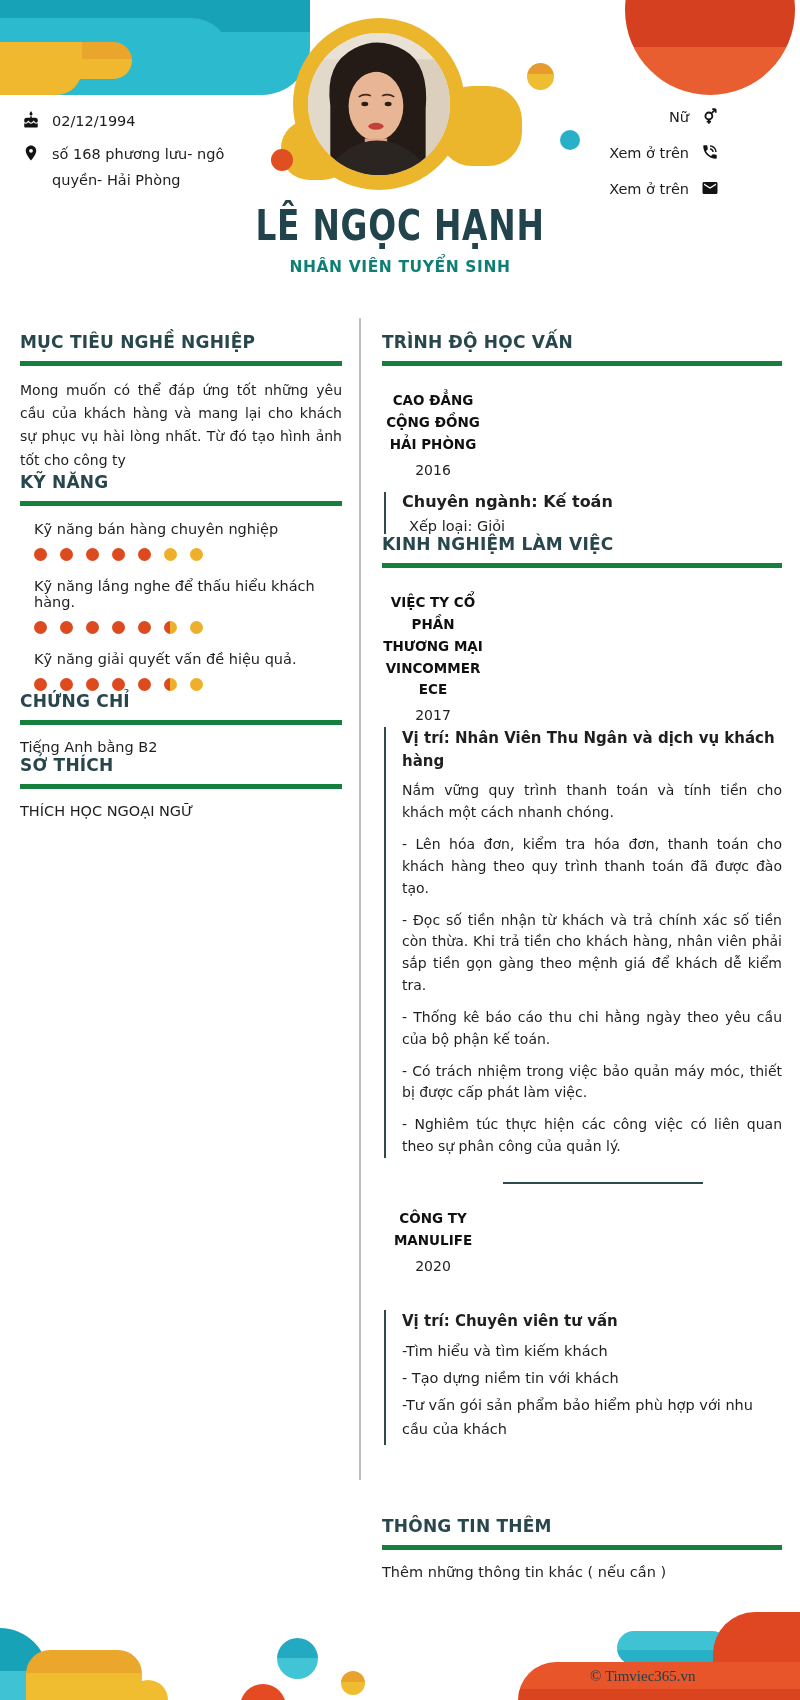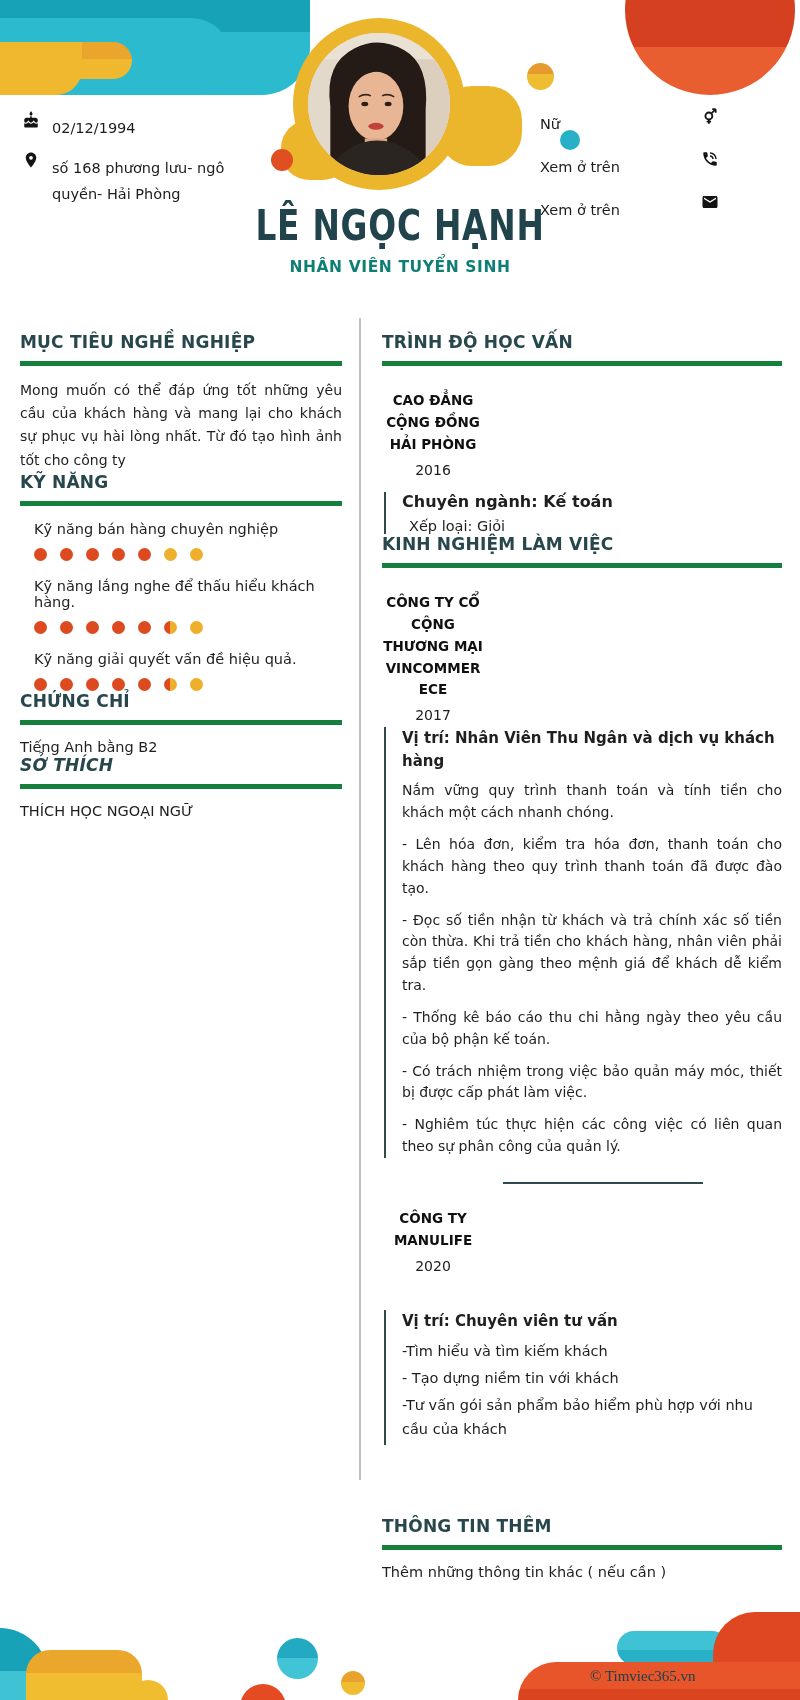--- a/index.html
+++ b/index.html
@@ -22,38 +22,38 @@
   .d-teal-dot{left:560px;top:130px;width:20px;height:20px;border-radius:50%;background:#28b0c9;}
   .d-red-top{left:625px;top:-75px;width:170px;height:170px;border-radius:50%;
              background:linear-gradient(#d54120 0 72%,#e85e31 72%);}
   .d-orange-dot{left:271px;top:149px;width:22px;height:22px;border-radius:50%;background:#e04f22;}
   
   .contact-left{left:22px;top:108px;width:262px;}
   .contact-right{left:540px;top:104px;width:180px;}
   .crow{display:flex;align-items:flex-start;margin-bottom:7px;font-size:14.5px;line-height:1.8;color:#1d1d1d;}
   .crow .cicon{width:19px;height:19px;flex:0 0 19px;margin-top:3px;}
   .contact-left .cicon{margin-right:11px;}
-  .contact-right .crow{justify-content:space-between;margin-bottom:10px;}
+  .contact-right .crow{justify-content:flex-end;margin-bottom:10px;}
   .contact-right .cicon{margin-left:12px;}
   .cicon svg{width:18px;height:18px;display:block;}
-  .ctext{max-width:218px;margin-top:7px;}
+  .ctext{max-width:218px;}
   
   .name{left:0;right:0;top:201px;text-align:center;font-size:42px;font-weight:bold;
         color:#21434b;letter-spacing:1px;transform:scaleX(.78);}
   .job-title-top{left:0;right:0;top:258px;text-align:center;font-size:15.5px;font-weight:bold;
         color:#0f7e74;letter-spacing:.6px;}
   
   .col-div{left:359px;top:318px;width:1.5px;height:1162px;background:#bfbfbf;}
   .left-col{left:20px;top:332px;width:322px;}
   .right-col{left:382px;top:332px;width:400px;}
   h2.sec{font-size:17px;font-weight:bold;color:#28474c;margin:0;padding-bottom:9px;
          border-bottom:5px solid #15803d;letter-spacing:.2px;}
   .plain{margin-top:14px;font-size:14.5px;color:#1f1f1f;}
   .obj-text{margin-top:13px;font-size:14px;line-height:1.66;text-align:justify;}
-  .mt-skills{margin-top:38px;} .mt-cert{margin-top:40px;} .mt-hobby{margin-top:36px;font-style:italic;} .mt-exp{margin-top:62px;}
+  .mt-skills{margin-top:38px;} .mt-cert{margin-top:40px;} .mt-hobby{margin-top:36px;} .mt-exp{margin-top:62px;}
   .skill{margin-top:17px;padding-left:14px;}
   .skill:first-of-type{margin-top:15px;}
   .skill-label{font-size:14.5px;}
   .dots{margin-top:11px;display:flex;gap:13px;}
   .dot{width:13px;height:13px;border-radius:50%;}
   .dot.red{background:#dd4a1f;}
   .dot.yellow{background:#eeb02c;}
   .dot.half{background:linear-gradient(90deg,#dd4a1f 0 50%,#eeb02c 50%);}
   .entry{display:flex;margin-top:24px;flex-direction:column;}
   .entry-label{width:102px;flex:0 0 102px;text-align:center;font-weight:bold;font-size:13.5px;
@@ -238,21 +238,21 @@
             <div class="edu-major">Chuyên ngành: Kế toán</div>
             <div class="edu-detail">Xếp loại: Giỏi</div>
           </div>
         </div>
       </div>
 
     <h2 class="sec mt-exp">KINH NGHIỆM LÀM VIỆC</h2>
     <div id="jobs-list">
         <div class="entry">
           <div class="entry-label">
-            <div>CÔNG TY CỔ CỘNG THƯƠNG MẠI VINCOMMERECE</div>
+            <div>VIỆC TY CỔ PHẦN THƯƠNG MẠI VINCOMMERECE</div>
             <div class="entry-year">2017</div>
           </div>
           <div class="entry-content">
             <div class="job-pos">Vị trí: Nhân Viên Thu Ngân và dịch vụ khách hàng</div>
             <p class="job-p">Nắm vững quy trình thanh toán và tính tiền cho khách một cách nhanh chóng.</p>
             <p class="job-p">- Lên hóa đơn, kiểm tra hóa đơn, thanh toán cho khách hàng theo quy trình thanh toán đã được đào tạo.</p>
             <p class="job-p">- Đọc số tiền nhận từ khách và trả chính xác số tiền còn thừa. Khi trả tiền cho khách hàng, nhân viên phải sắp tiền gọn gàng theo mệnh giá để khách dễ kiểm tra.</p>
             <p class="job-p">- Thống kê báo cáo thu chi hằng ngày theo yêu cầu của bộ phận kế toán.</p>
             <p class="job-p">- Có trách nhiệm trong việc bảo quản máy móc, thiết bị được cấp phát làm việc.</p>
             <p class="job-p">- Nghiêm túc thực hiện các công việc có liên quan theo sự phân công của quản lý.</p>

